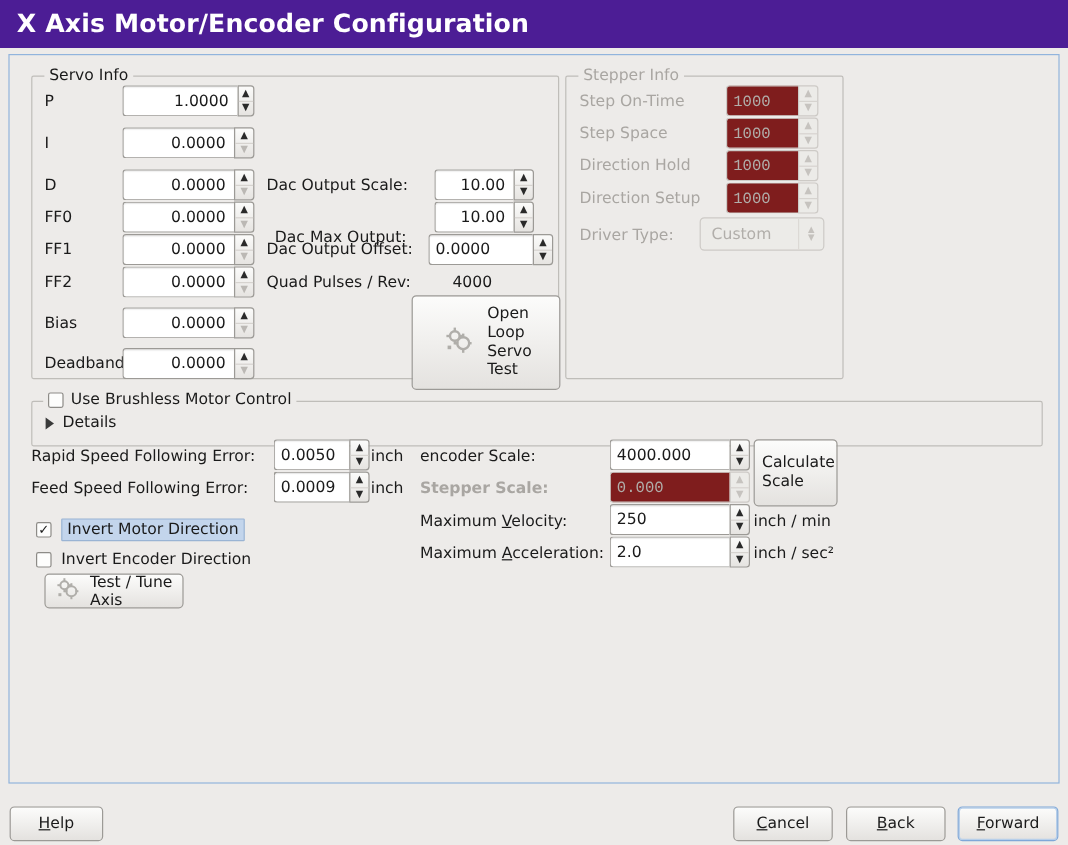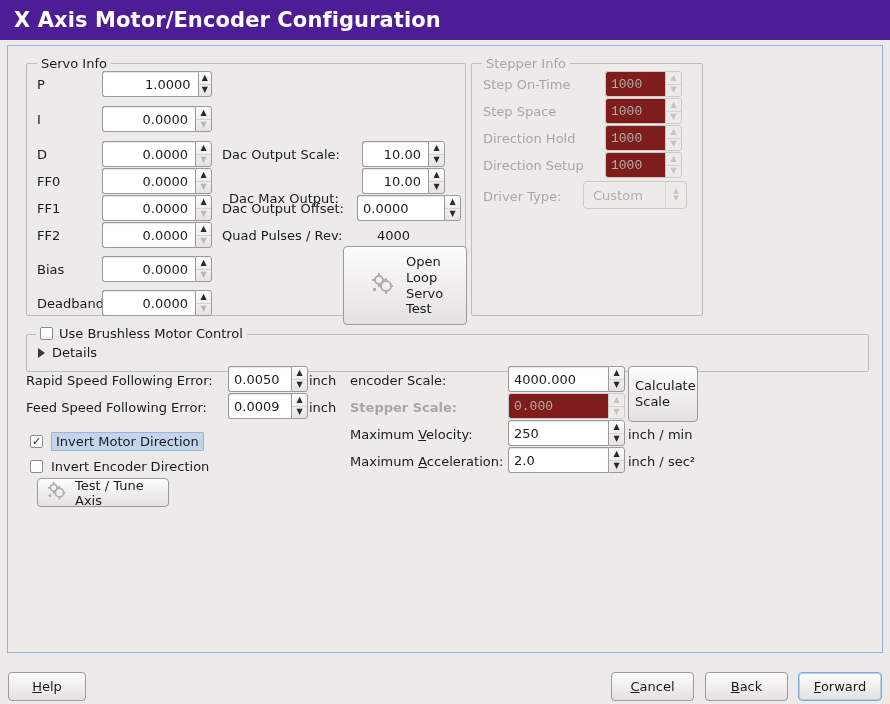--- a/index.html
+++ b/index.html
@@ -432,21 +432,21 @@
   <div style="position:absolute; left:22px; top:386px; display:flex; align-items:center; gap:8px;">
     <span class="cbox">✓</span>
     <span class="focus-label">Invert Motor Direction</span>
   </div>
 
   <div style="position:absolute; left:22px; top:413px; display:flex; align-items:center; gap:8px;">
     <span class="cbox"></span>
     <span>Invert Encoder Direction</span>
   </div>
 
-  <div class="btn" style="position:absolute; left:29px; top:432px; width:132px; height:29px; justify-content:flex-start; padding-left:8px;">
+  <div class="btn" style="position:absolute; left:29px; top:432px; width:116px; height:29px; justify-content:flex-start; padding-left:8px;">
     <span class="gearicon" style="margin-right:7px;">
       <svg width="22" height="20" viewBox="0 0 26 24">
         <g fill="none" stroke="#b0aeaa" stroke-width="2">
           <circle cx="9" cy="8" r="4"></circle>
           <circle cx="16" cy="14" r="5"></circle>
         </g>
         <g fill="#b0aeaa">
           <rect x="8" y="1" width="2" height="3"></rect>
           <rect x="8" y="12" width="2" height="3"></rect>
           <rect x="2" y="7" width="3" height="2"></rect>

